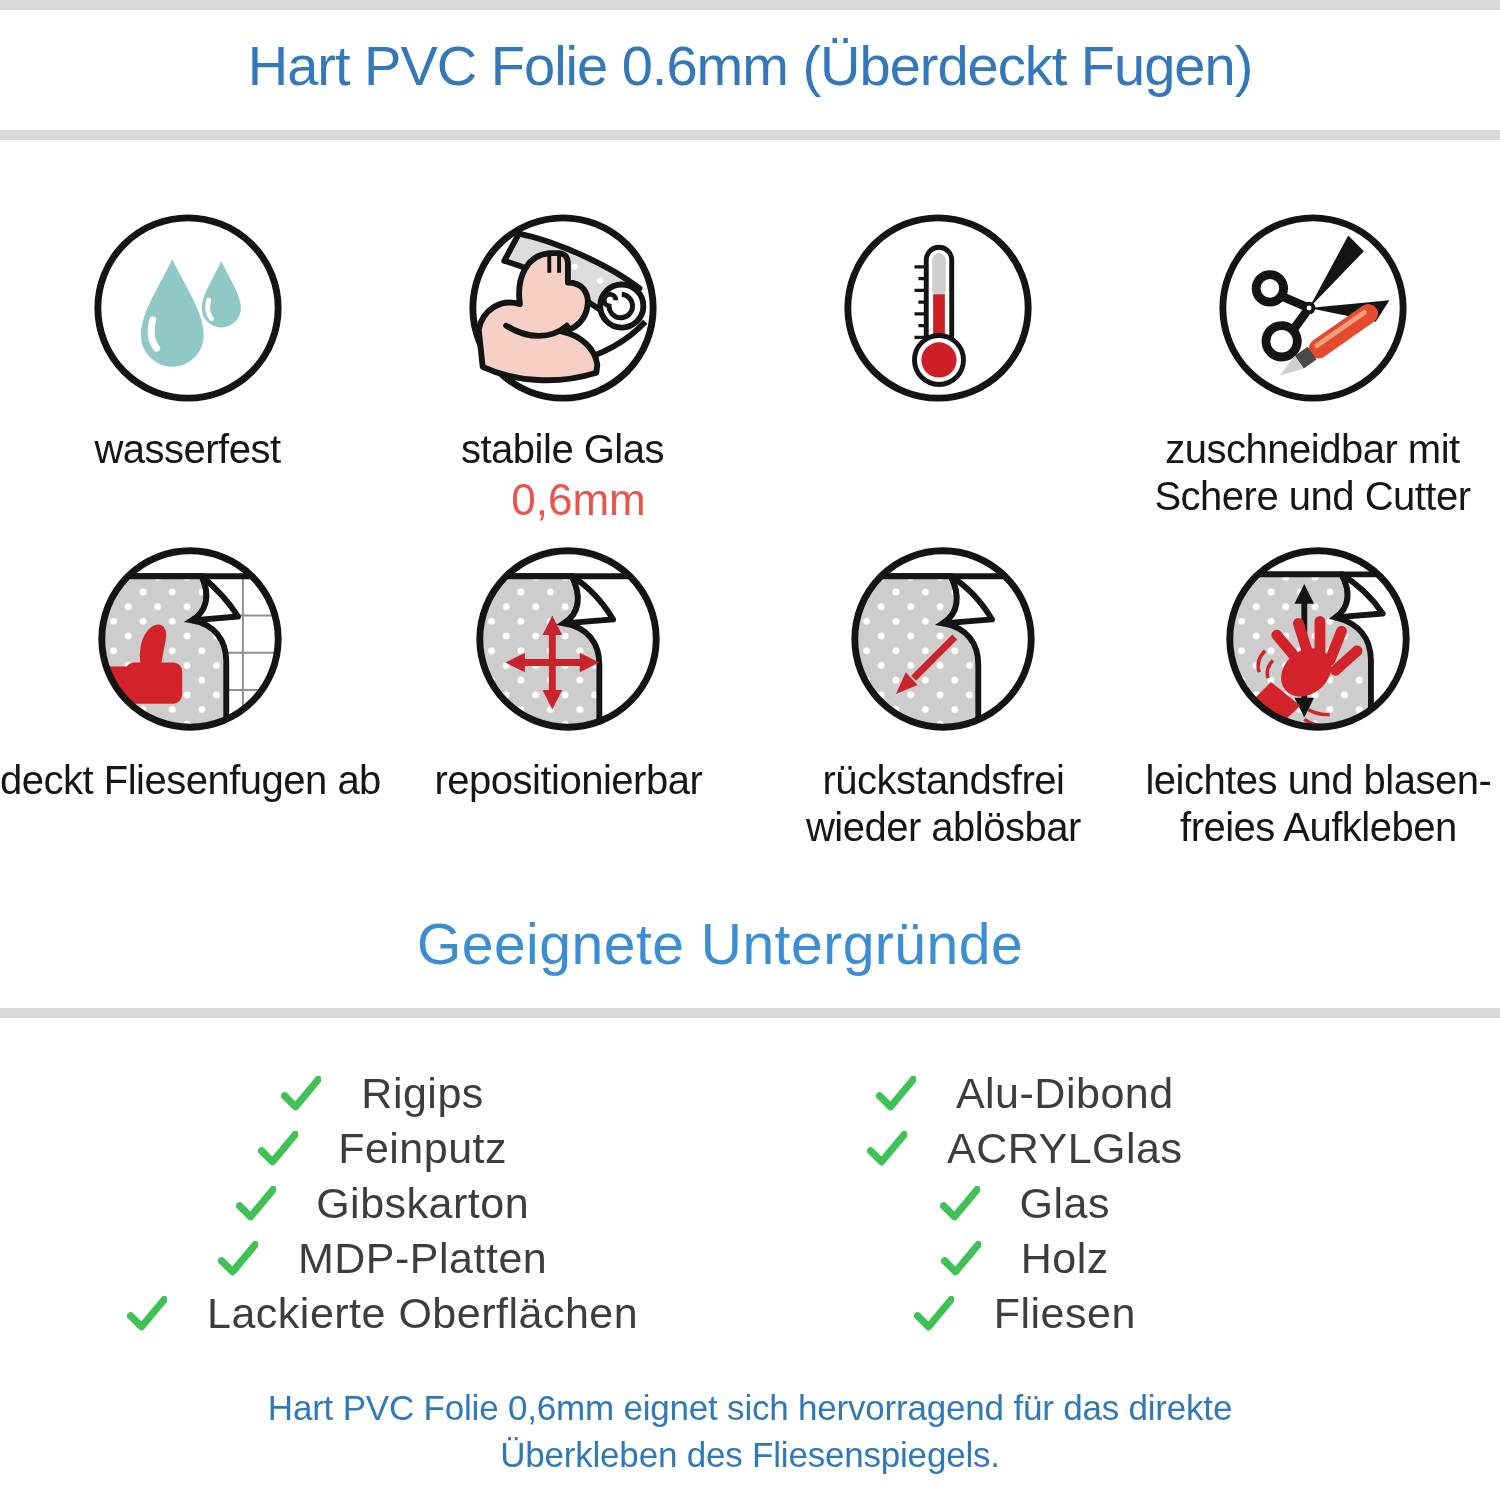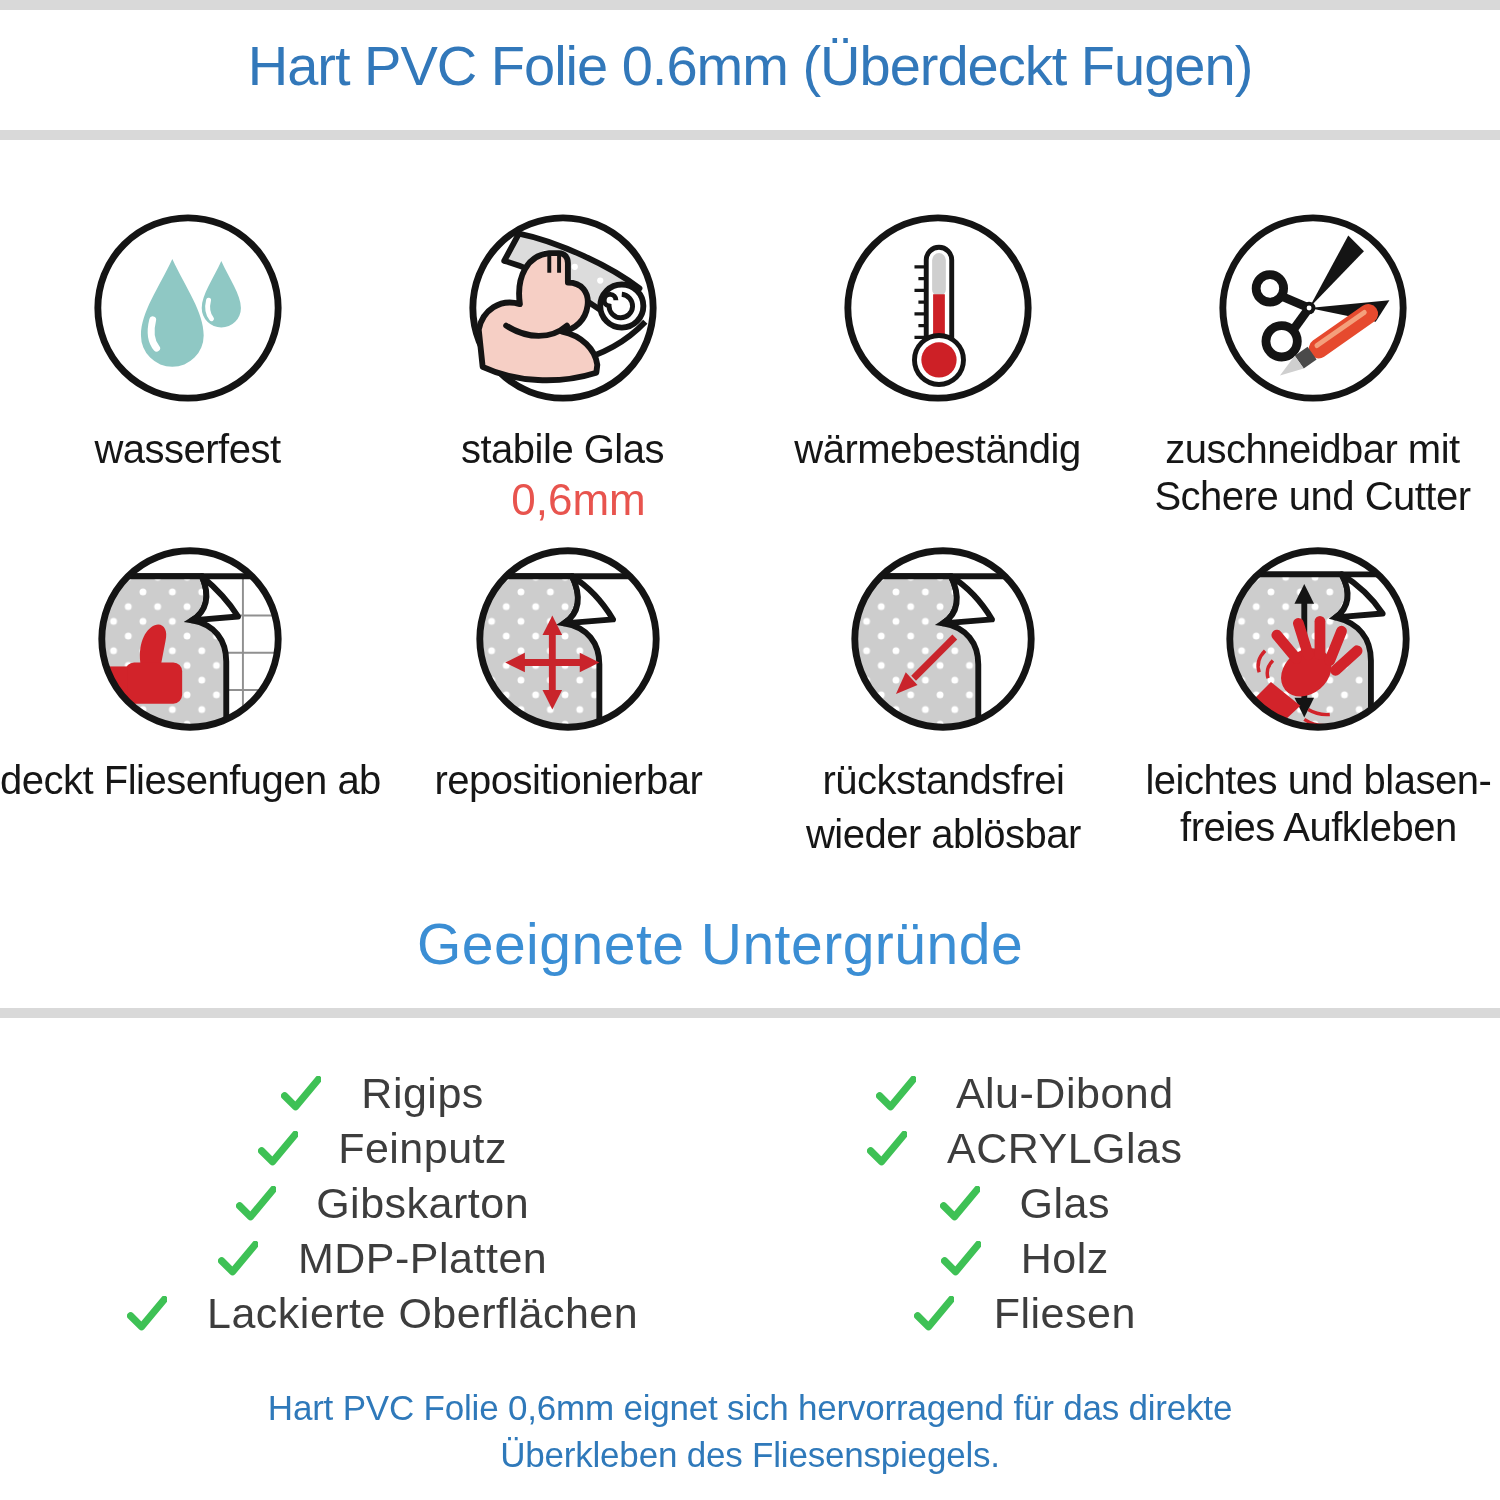--- a/index.html
+++ b/index.html
@@ -80,21 +80,20 @@
     <div class="feature">
       <svg class="badge" viewBox="0 0 200 200">
         <circle cx="100" cy="100" r="92" fill="#fff" stroke="#141414" stroke-width="7"></circle>
         <rect x="88" y="38" width="26" height="106" rx="13" fill="#fff" stroke="#141414" stroke-width="5"></rect>
         <rect x="94" y="44" width="14" height="44" rx="7" fill="#cfcfcf"></rect>
         <rect x="95" y="86" width="12" height="64" fill="#cd2026"></rect>
         <circle cx="101" cy="153" r="25" fill="#fff" stroke="#141414" stroke-width="5"></circle>
         <circle cx="101" cy="153" r="18" fill="#cd2026"></circle>
         <path d="M76,58 H88 M80,70 H88 M76,82 H88 M80,94 H88 M76,106 H88 M80,118 H88 M76,130 H88" stroke="#141414" stroke-width="3.5"></path>
       </svg>
-      <div class="label">wärmebeständig</div>
     </div>
 
     <div class="feature">
       <svg class="badge" viewBox="0 0 200 200">
         <circle cx="100" cy="100" r="92" fill="#fff" stroke="#141414" stroke-width="7"></circle>
         <polygon points="96,100 136,26 152,42" fill="#141414"></polygon>
         <polygon points="96,100 178,92 164,114" fill="#141414"></polygon>
         <circle cx="56" cy="80" r="14" fill="none" stroke="#141414" stroke-width="9"></circle>
         <circle cx="68" cy="134" r="16" fill="none" stroke="#141414" stroke-width="9"></circle>
         <line x1="68" y1="88" x2="96" y2="100" stroke="#141414" stroke-width="9"></line>
@@ -191,21 +190,21 @@
           <rect width="200" height="200" fill="#fff"></rect>
           <line x1="0" y1="36" x2="200" y2="36" stroke="#141414" stroke-width="6"></line>
           <path d="M0,36 L108,36 C118,56 116,74 100,84 C124,88 136,104 136,126 L136,200 L0,200 Z" fill="url(#dots7)" stroke="#141414" stroke-width="6"></path>
           <path d="M108,36 C118,56 116,74 100,84 L150,80 C138,60 124,46 108,36 Z" fill="#fff" stroke="#141414" stroke-width="6" stroke-linejoin="round"></path>
           <line x1="112" y1="98" x2="70" y2="140" stroke="#c9242b" stroke-width="7"></line>
           <polygon points="52,156 74,147 62,134" fill="#c9242b"></polygon>
         </g>
         <circle cx="100" cy="100" r="90" fill="none" stroke="#141414" stroke-width="7"></circle>
       </svg>
       <div class="label">rückstandsfrei</div>
-      <div class="label" style="margin-top:7px">wieder ablösbar</div>
+      <div class="label" style="margin-top:0">wieder ablösbar</div>
     </div>
 
     <div class="feature">
       <svg class="badge" viewBox="0 0 200 200">
         <defs>
           <clipPath id="clip8">
               <circle cx="100" cy="100" r="88"></circle>
             </clipPath>
           <pattern id="dots8" width="30" height="30" patternUnits="userSpaceOnUse">
             <rect width="30" height="30" fill="#cdcdcd"></rect>

